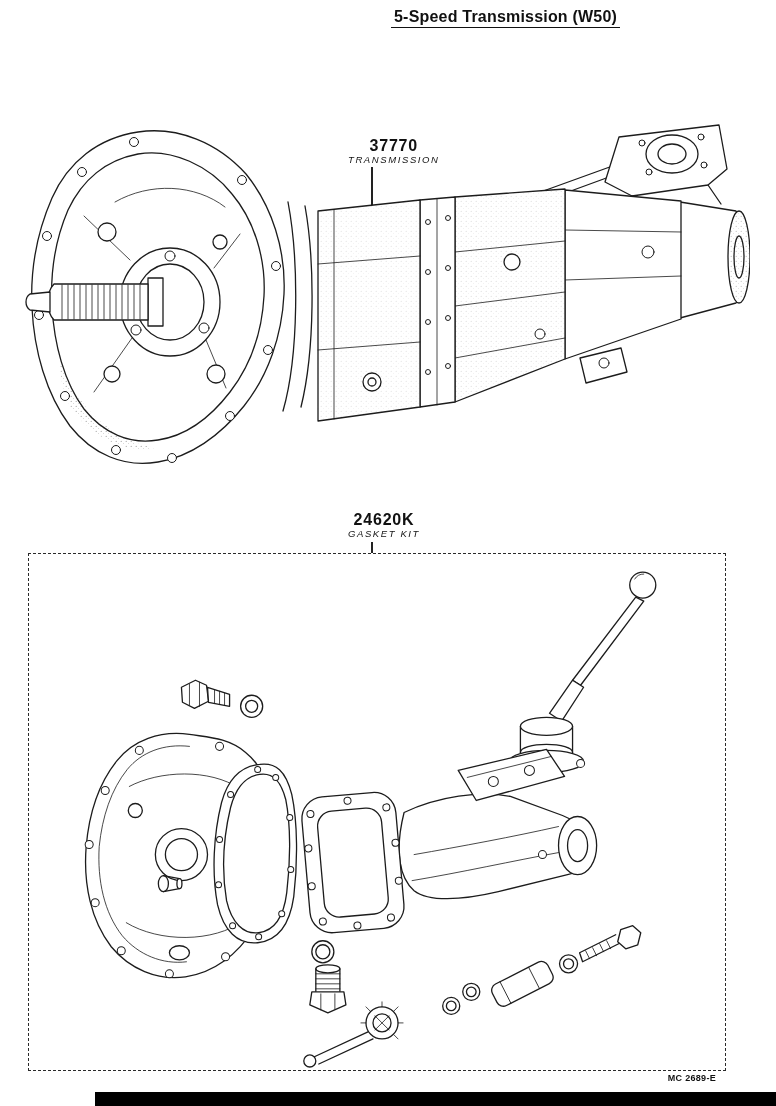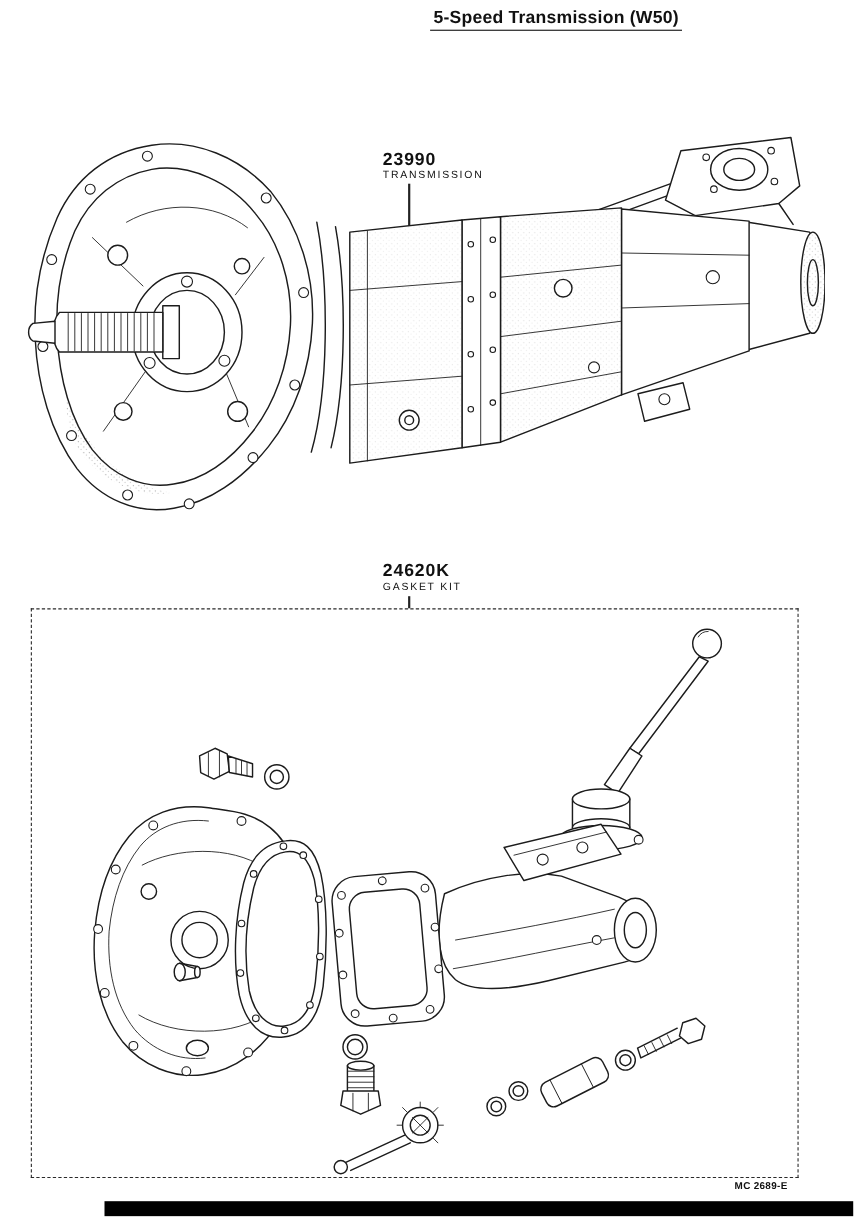--- a/index.html
+++ b/index.html
@@ -1,30 +1,30 @@
 <!DOCTYPE html>
 <html><head>
 <meta charset="utf-8">
 <style>
   * { margin:0; padding:0; box-sizing:border-box; }
   html,body { background:#ffffff; }
   body { font-family:"Liberation Sans", sans-serif; color:#111; }
-  .page { position:relative; width:776px; height:1106px; background:#ffffff; overflow:hidden; }
+  .page { position:relative; width:776px; height:1106px; background:#ffffff; overflow:hidden;text-align:center; }
 
   .title {
     position:absolute; left:391px; top:8px;
     font-size:16px; font-weight:700; letter-spacing:.2px;
     border-bottom:1.5px solid #111; padding:0 3px 1px 3px; white-space:nowrap;
   }
 
   .part-label { position:absolute; white-space:nowrap; }
   .label-transmission { left:348px; top:137px; }
   .label-gasket { left:348px; top:511px; }
   .part-number { font-size:16px; font-weight:600; letter-spacing:.8px; line-height:17px; }
-  .part-name { font-size:9.5px; letter-spacing:1.6px; line-height:12px; }
+  .part-name { font-size:9.5px; letter-spacing:1.6px; line-height:12px;font-style:italic; }
 
   .leader { position:absolute; width:1.5px; background:#222; }
   .leader-transmission { left:371px; top:167px; height:46px; }
   .leader-gasket { left:371px; top:542px; height:11px; }
 
   .figure-transmission { position:absolute; left:20px; top:110px; width:730px; height:355px; }
   .gasket-box {
     position:absolute; left:28px; top:553px; width:698px; height:518px;
     border:1.6px dashed #2a2a2a;
   }
@@ -39,21 +39,21 @@
   .bottom-bar { position:absolute; left:95px; right:0; bottom:0; height:14px; background:#000; }
 </style>
 </head>
 <body>
 
 <div class="page">
 
   <div class="title">5-Speed Transmission (W50)</div>
 
   <div class="part-label label-transmission">
-    <div class="part-number">23990</div>
+    <div class="part-number">37770</div>
     <div class="part-name">TRANSMISSION</div>
   </div>
   <div class="leader leader-transmission"></div>
 
   <div class="figure figure-transmission">
     <svg viewBox="0 0 730 355" preserveAspectRatio="none">
       <defs>
         <pattern id="stip" width="5" height="5" patternUnits="userSpaceOnUse">
           <circle cx="1.2" cy="1.4" r="0.55" fill="#444"></circle>
           <circle cx="3.6" cy="3.6" r="0.45" fill="#444"></circle>

